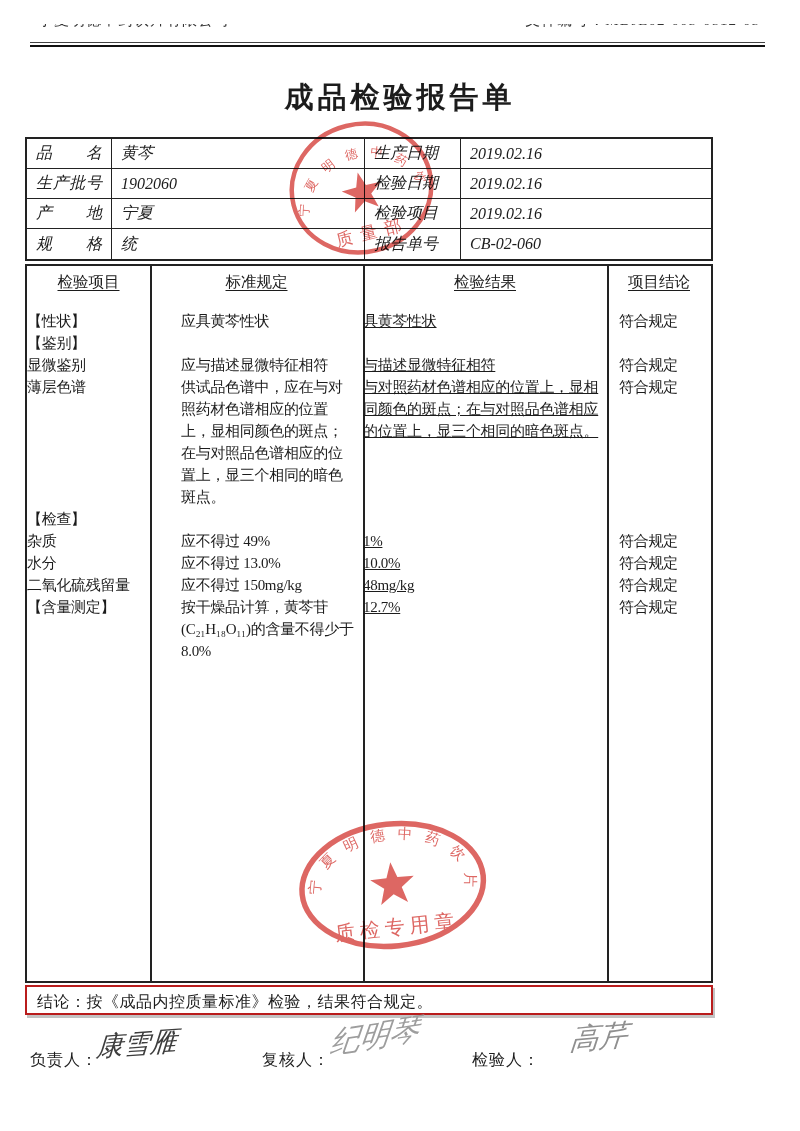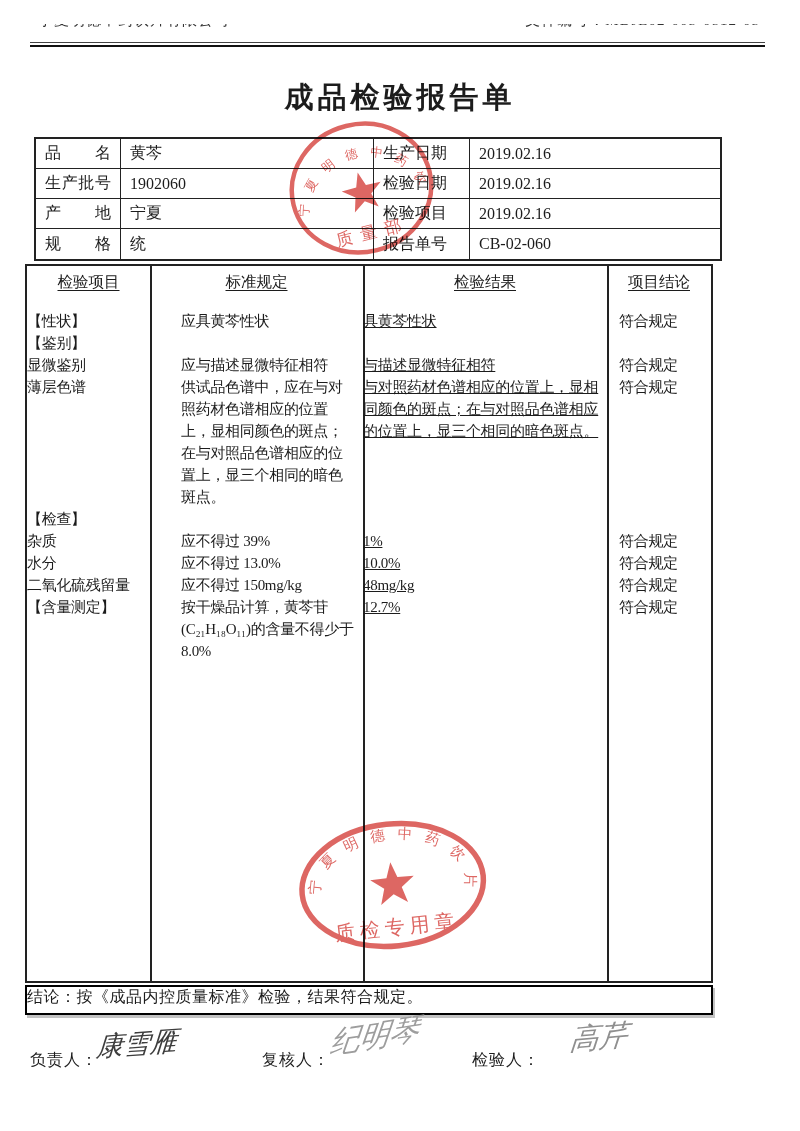--- a/index.html
+++ b/index.html
@@ -12,23 +12,23 @@
   
   .hdr-clip { position:absolute; left:0; top:24px; height:17px; overflow:hidden; width:100%; }
   .hdr-row { position:relative; top:-13px; display:flex; justify-content:space-between;
              padding:0 40px 0 38px; font-size:15px; color:#333; letter-spacing:1px; }
   .hdr-line1 { position:absolute; left:30px; width:735px; top:42px; height:1px; background:#444; }
   .hdr-line2 { position:absolute; left:30px; width:735px; top:45px; height:2px; background:#111; }
   
   .title { position:absolute; left:0; top:78px; width:100%; text-align:center;
            font-size:29px; font-weight:bold; letter-spacing:4px; }
   
-  .info-grid { position:absolute; left:34px; top:137px; width:688px; height:124px;
+  .info-grid { position:absolute; left:25px; top:137px; width:688px; height:124px;
                display:grid; grid-template-columns:85px 253px 96px 1fr;
-               grid-template-rows:repeat(4,1fr); border:2px solid #222; font-size:16px; }
+               grid-template-rows:repeat(4,1fr); border:2px solid #222; font-size:16px;font-style:italic; }
   .ig-cell { display:flex; align-items:center; padding-left:9px;
              border-right:1.5px solid #222; border-bottom:1.5px solid #222; }
   .ig-cell.last-col { border-right:none; }
   .ig-cell.last-row { border-bottom:none; }
   .jl { display:inline-block; width:66px; text-align:justify; text-align-last:justify; }
   
   .main-table { position:absolute; left:25px; top:264px; width:688px; height:719px;
                 border:2px solid #222; font-size:15px; }
   .vline { position:absolute; top:0; bottom:0; width:1.5px; background:#222; }
   .v1 { left:123px; } .v2 { left:336px; } .v3 { left:580px; }
@@ -36,21 +36,21 @@
                grid-template-columns:123px 213px 244px 1fr; font-size:15.5px; }
   .mt-header span { justify-self:center; text-decoration:underline; text-underline-offset:3px; }
   .mt-body { position:absolute; left:0; top:44px; width:100%; display:grid;
              grid-template-columns:123px 213px 244px 1fr; line-height:22px; letter-spacing:-0.3px; }
   .c1 { padding-left:0; }
   .c2 { padding-left:11px; padding-right:8px;margin-left:20px; }
   .c3 { padding-right:4px;text-decoration:underline; }
   .c4 { padding-left:12px; }
   
   .conclusion { position:absolute; left:25px; top:985px; width:688px; height:30px;
-                border:2px solid #000000; display:flex; align-items:flex-start; 
+                border:2px solid #b91c1c; display:flex; align-items:flex-end; padding-left:10px;
                 font-size:16px; letter-spacing:0.5px;
                 box-shadow:2px 3px 0 rgba(145,145,145,0.55); background:#fff; }
   
   .sig-label { position:absolute; font-size:16px; letter-spacing:1px;margin-top:24px; }
   .sig-name  { position:absolute; font-style:italic; white-space:nowrap; }
   .sig-1 { left:30px;  top:1026px; }
   .sig-2 { left:262px; top:1026px; }
   .sig-3 { left:472px; top:1026px; }
   .name-1 { left:96px;  top:1026px; font-size:27px; color:#3d3d3d;
             transform:rotate(-4deg) skewX(-8deg); }
@@ -141,21 +141,21 @@
       <div class="c2">供试品色谱中，应在与对照药材色谱相应的位置上，显相同颜色的斑点；在与对照品色谱相应的位置上，显三个相同的暗色斑点。</div>
       <div class="c3">与对照药材色谱相应的位置上，显相同颜色的斑点；在与对照品色谱相应的位置上，显三个相同的暗色斑点。</div>
       <div class="c4">符合规定</div>
 
       <div class="c1">【检查】</div>
       <div class="c2"></div>
       <div class="c3"></div>
       <div class="c4"></div>
 
       <div class="c1">杂质</div>
-      <div class="c2">应不得过 39%</div>
+      <div class="c2">应不得过 49%</div>
       <div class="c3">1%</div>
       <div class="c4">符合规定</div>
 
       <div class="c1">水分</div>
       <div class="c2">应不得过 13.0%</div>
       <div class="c3">10.0%</div>
       <div class="c4">符合规定</div>
 
       <div class="c1">二氧化硫残留量</div>
       <div class="c2">应不得过 150mg/kg</div>

